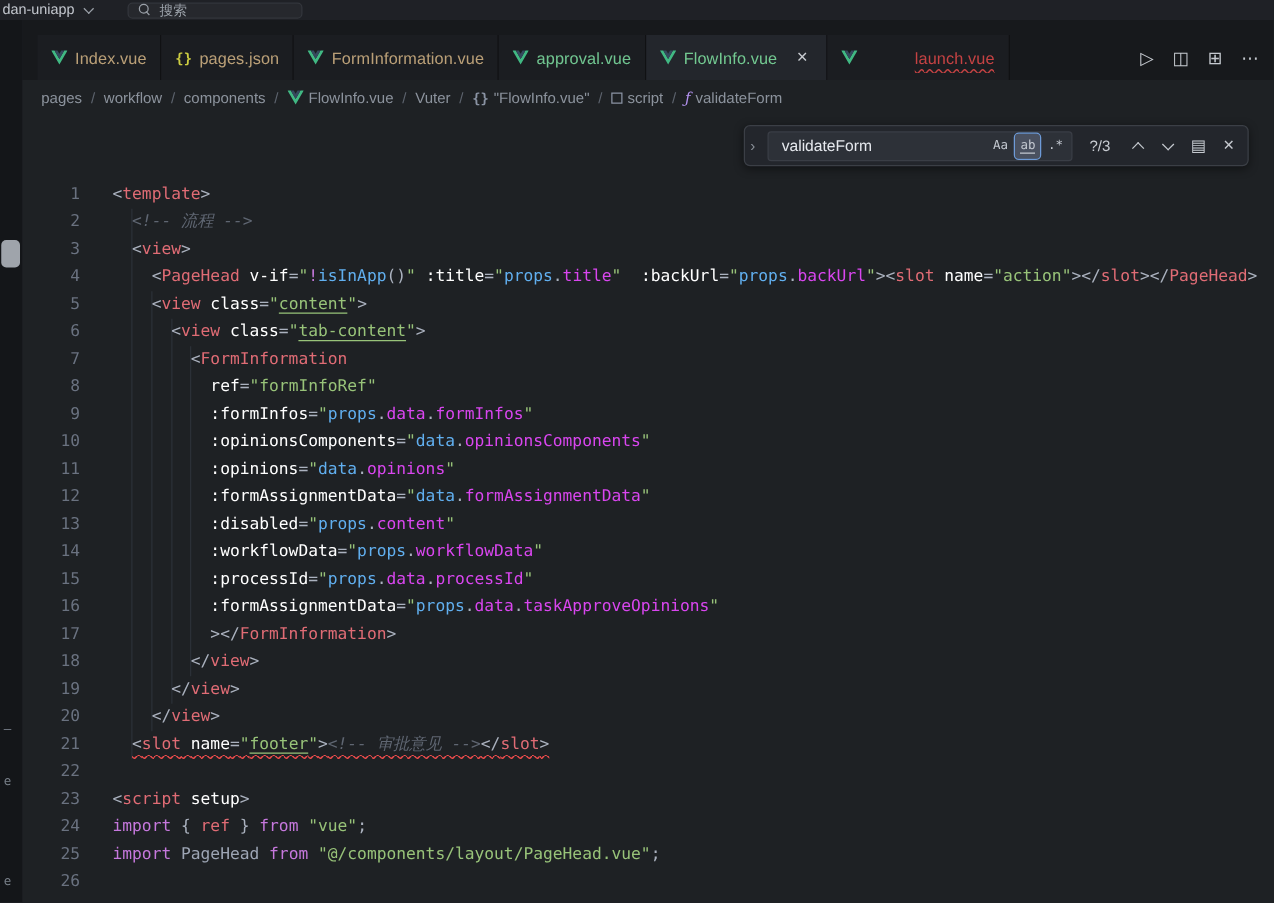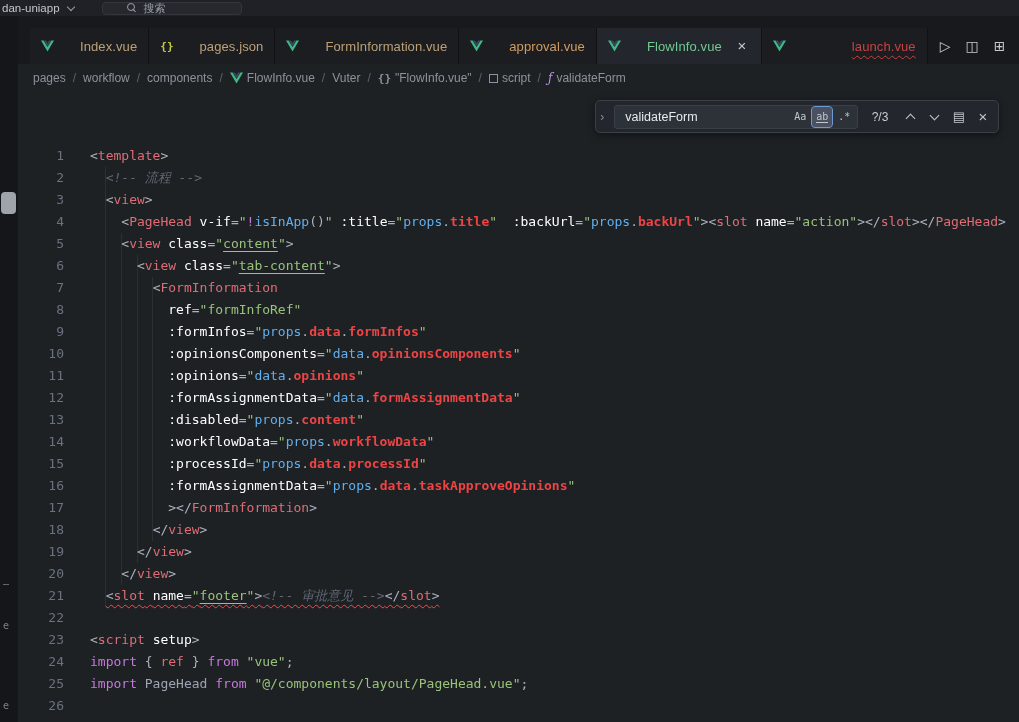--- a/index.html
+++ b/index.html
@@ -9,40 +9,40 @@
     background:#1e2124; font-family:"Liberation Sans","DejaVu Sans",sans-serif;
     -webkit-font-smoothing:antialiased;
   }
 
   
   #titlebar { position:absolute; top:0; left:0; width:1019px; height:16px;
     background:#1f2126; color:#c3c7ce; font-size:11.5px; display:flex; align-items:center; padding-left:2px; }
   .chev { width:6px; height:6px; border-right:1.3px solid #9aa0a8; border-bottom:1.3px solid #9aa0a8; display:inline-block; }
   .chev.down { transform:rotate(45deg); margin:-3px 0 0 8px; }
   .search-pill { margin-left:28px; height:13px; min-width:140px; background:#26282d; border:1px solid #33363c;
-    border-radius:4px; display:flex; align-items:center; gap:7px; padding:0 24px; color:#9aa0a8; font-size:11px; }
+    border-radius:4px; display:flex; align-items:center; gap:7px; padding:0 8px; color:#9aa0a8; font-size:11px; }
   .mag { width:10px; height:10px; position:relative; display:inline-block; }
   .mag::before { content:""; position:absolute; width:6px; height:6px; border:1.2px solid #9aa0a8; border-radius:50%; left:0; top:0; }
   .mag::after  { content:""; position:absolute; width:4px; height:1.3px; background:#9aa0a8; transform:rotate(45deg); left:5px; top:7px; }
 
   
   #sliver { position:absolute; left:0; top:16px; width:18px; height:706px; background:#141619; overflow:hidden; }
   .sliver-pill { position:absolute; left:1px; top:176px; width:15px; height:22px; border-radius:4px; background:#b7bdc6; opacity:.85; }
   .sliver-frag { position:absolute; left:3px; color:#79808a; font-size:10px; font-family:"DejaVu Sans Mono",monospace; }
 
   
   #main { position:absolute; left:18px; top:16px; width:1001px; height:706px; display:flex; flex-direction:column; }
 
   
   .tabbar { height:48px; background:#17191c; display:flex; align-items:flex-end; flex:0 0 auto; }
   .tabs { display:flex; height:36px; margin-left:12px; }
   .tab { display:flex; align-items:center; gap:6px; padding:0 11px; height:36px; background:#1b1d21;
     border-right:1px solid #101113; font-size:13px; white-space:nowrap; cursor:pointer; }
   .tab.active { background:#23262c; }
-  .tab-label { letter-spacing:.1px;margin-left:20px; }
+  .tab-label { letter-spacing:.1px; }
   .tab-close { color:#c9ccd1; font-size:15px; line-height:14px; margin-left:6px; width:16px; text-align:center; border-radius:3px; }
   .tab-actions { margin-left:auto; display:flex; align-items:center; gap:15px; padding:0 12px; height:36px;
     color:#c5c9cf; font-size:14px; }
   .action { cursor:pointer; }
   .squiggle { text-decoration:underline; text-decoration-style:wavy; text-decoration-color:#f14c4c;
     text-decoration-thickness:1px; text-underline-offset:4px; text-decoration-skip-ink:none; }
 
   
   .breadcrumbs { height:28px; background:#1e2124; display:flex; align-items:center; gap:7px;
     padding-left:15px; font-size:12px; color:#8c939d; flex:0 0 auto; white-space:nowrap; }
@@ -62,21 +62,21 @@
   .code { position:absolute; left:72px; top:53px; right:0;
     font-family:"DejaVu Sans Mono",monospace; font-size:13px; }
   .code-line { height:22px; line-height:22px; white-space:pre; }
   .guide { position:absolute; width:1px; background:#2b3037; }
 
   .t-p{color:#abb2bf} .t-tag{color:#e06c75} .t-attr{color:#ffffff}
   .t-str{color:#98c379}
   .t-strU{color:#98c379;text-decoration:underline;text-underline-offset:3px}
   .t-cmt{color:#5f6672;font-style:italic}
   .t-kw{color:#c678dd} .t-fn{color:#61afef} .t-var{color:#61afef}
-  .t-prop{color:#ef4444;font-weight:700} .t-dim{color:#9da5b4} .t-txt{color:#abb2bf}
+  .t-prop{color:#d946ef;font-weight:400} .t-dim{color:#9da5b4} .t-txt{color:#abb2bf}
 
   
   .find { position:absolute; top:8px; right:20px; width:404px; height:33px; z-index:5;
     background:#23262c; border:1px solid #3b3f46; border-radius:5px; box-shadow:0 2px 8px rgba(0,0,0,.45);
     display:flex; align-items:center; gap:6px; padding-right:6px; }
   .find-collapse { width:15px; height:100%; display:flex; align-items:center; justify-content:center;
     color:#8a9099; font-size:12px; cursor:pointer; }
   .find-input { flex:0 0 208px; height:24px; background:#2d3138; border:1px solid #3a3e46; border-radius:3px;
     display:flex; align-items:center; gap:2px; padding:0 3px 0 8px; }
   .find-input input { flex:1; min-width:0; background:transparent; border:none; outline:none;
@@ -136,21 +136,21 @@
           </span>
           <span class="tab-label" style="color: rgb(226, 192, 141); opacity: 0.8;">FormInformation.vue</span>
         </div>
         <div class="tab">
           <span class="icon">
             <svg width="13" height="12" viewBox="0 0 256 221">
               <path fill="#41b883" d="M204.8 0H256L128 220.8 0 0h51.2L128 132.5 204.8 0z"></path>
               <path fill="#35495e" d="M204.8 0L128 132.5 51.2 0H98l30 51.7L158 0h46.8z"></path>
             </svg>
           </span>
-          <span class="tab-label" style="color: #fdba74; opacity: 0.8;">approval.vue</span>
+          <span class="tab-label" style="color: #86efac; opacity: 0.8;">approval.vue</span>
         </div>
         <div class="tab active">
           <span class="icon">
             <svg width="13" height="12" viewBox="0 0 256 221">
               <path fill="#41b883" d="M204.8 0H256L128 220.8 0 0h51.2L128 132.5 204.8 0z"></path>
               <path fill="#35495e" d="M204.8 0L128 132.5 51.2 0H98l30 51.7L158 0h46.8z"></path>
             </svg>
           </span>
           <span class="tab-label" style="color: rgb(115, 201, 145);">FlowInfo.vue</span>
           <span class="tab-close">×</span>

